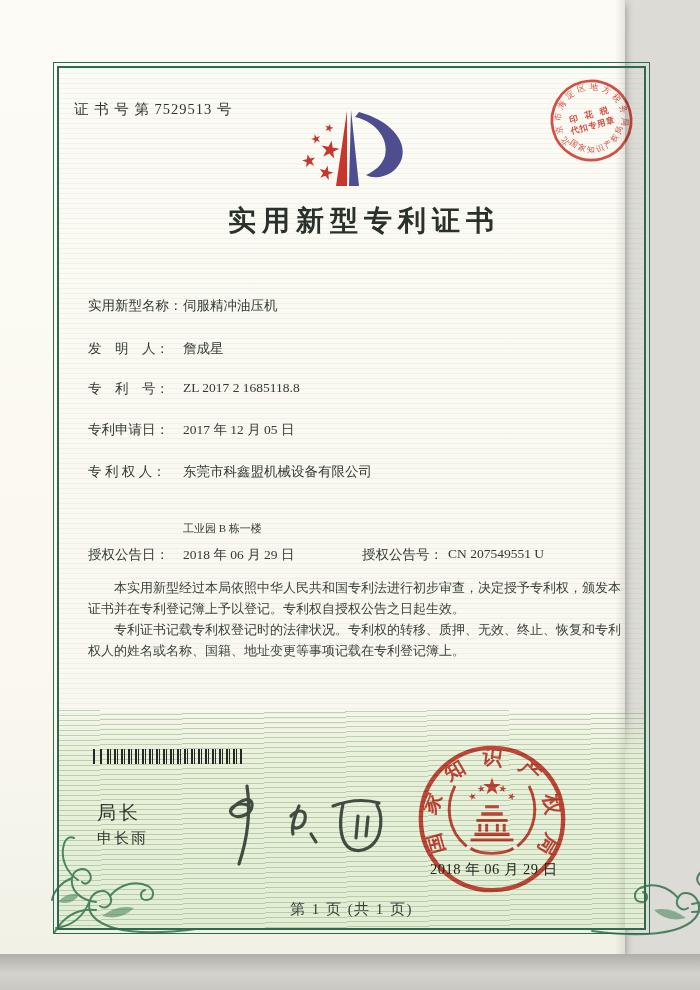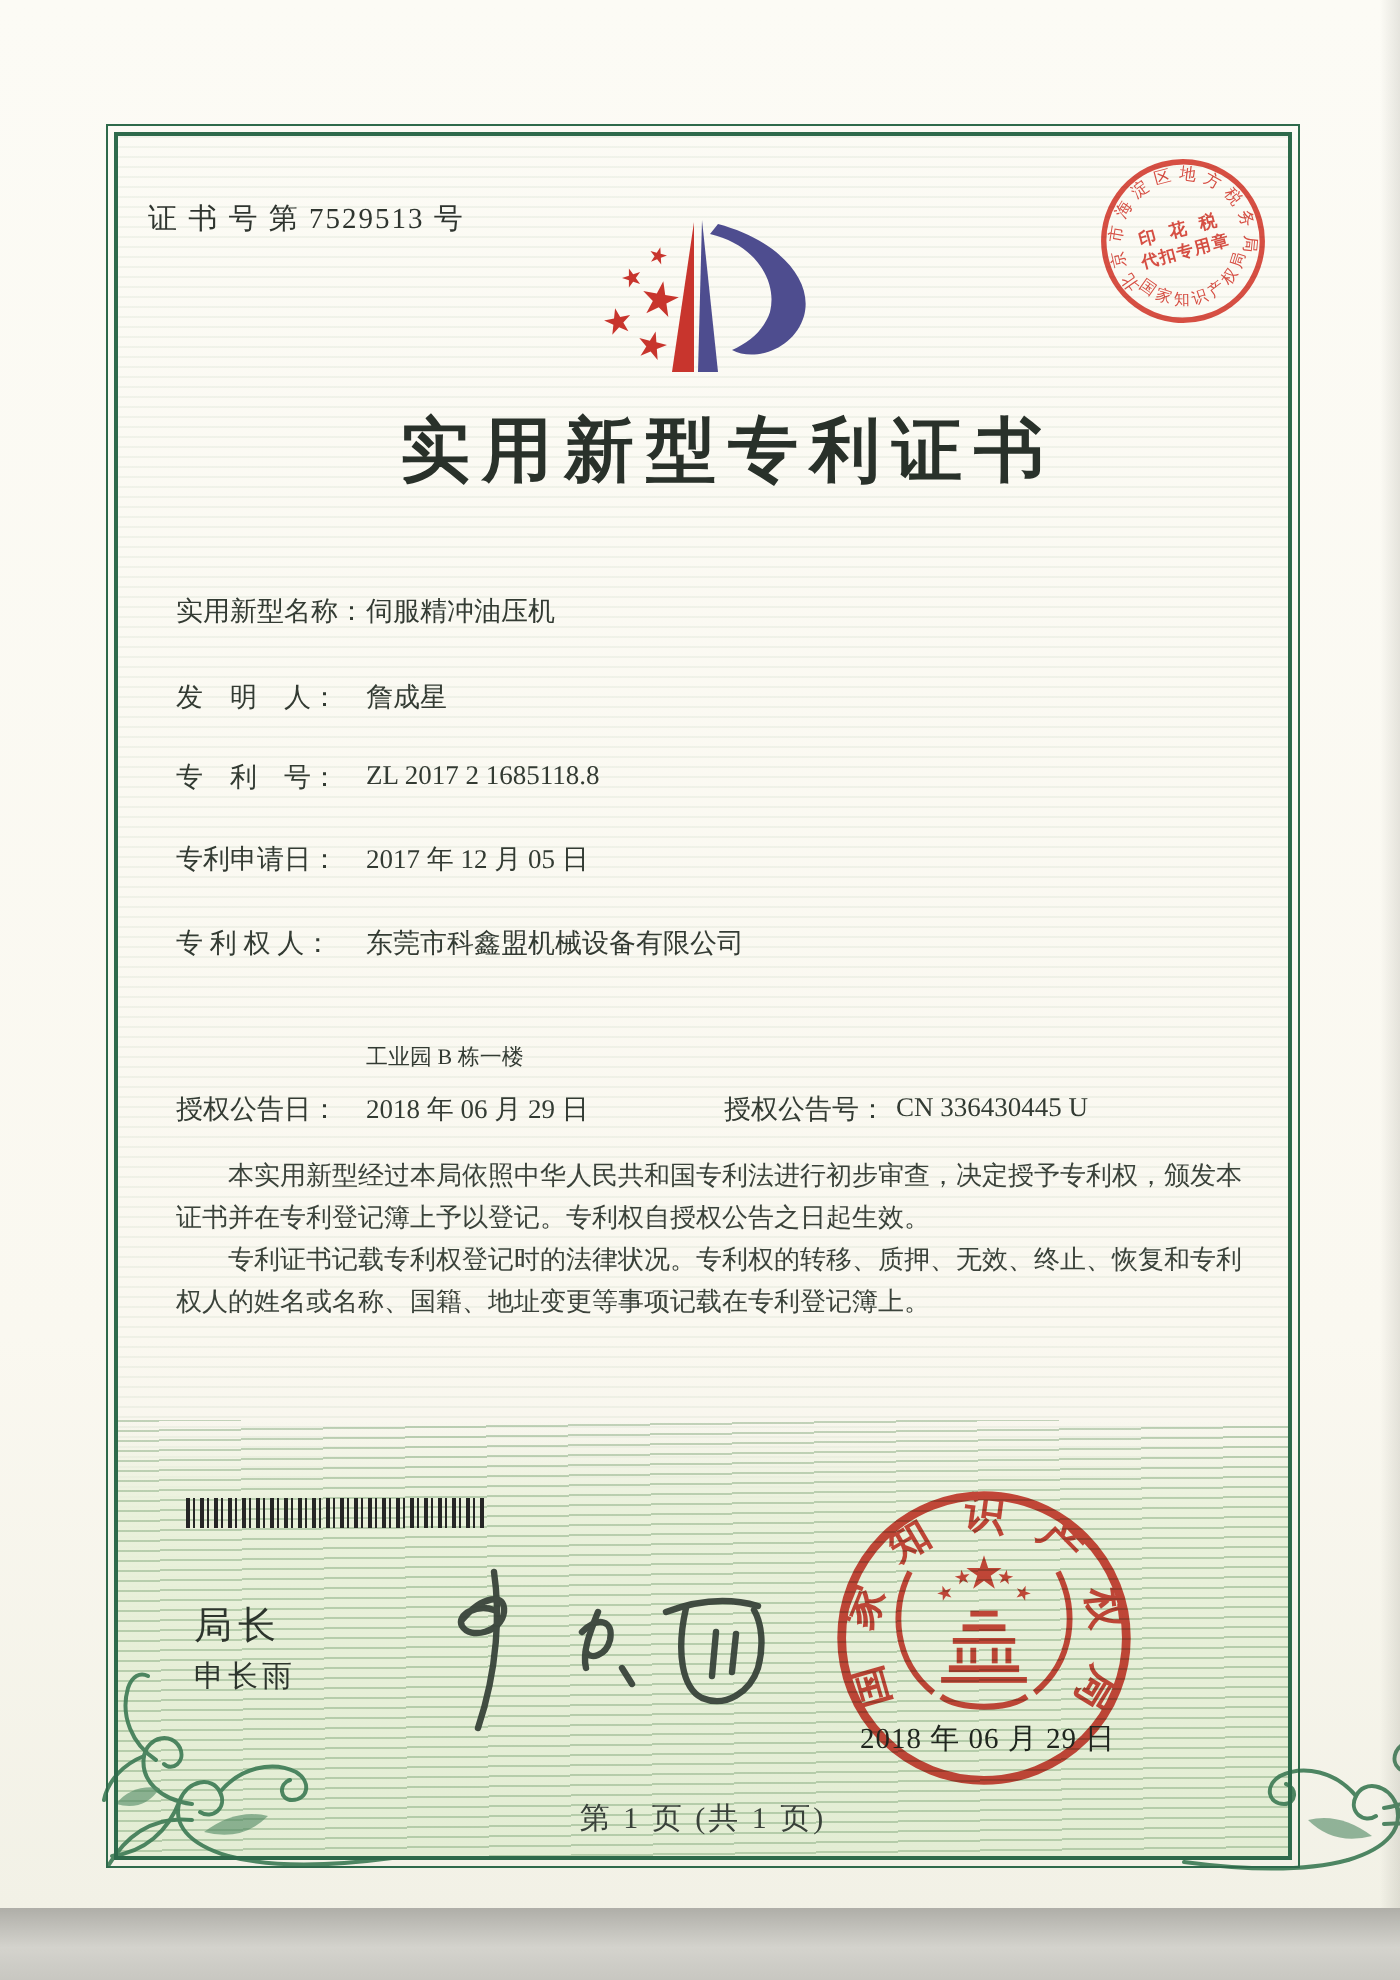--- a/index.html
+++ b/index.html
@@ -4,21 +4,21 @@
 <style>
   * { margin:0; padding:0; box-sizing:border-box; }
   html,body { width:700px; height:990px; }
   body {
     position:relative; overflow:hidden;
     background:#dcdbd5;
     font-family:"Liberation Serif","DejaVu Serif",serif;
   }
   .abs { position:absolute; }
   .paper {
-    position:absolute; left:0; top:0; width:700px; height:954px;
+    position:absolute; left:0; top:0; width:625px; height:954px;
     background:linear-gradient(180deg,#fcfbf5 0%,#faf8f0 70%,#f2f1e6 100%);
     box-shadow:0 4px 8px rgba(40,40,35,.45);
   }
   .paper::after {
     content:''; position:absolute; right:0; top:0; width:10px; height:100%;
     background:linear-gradient(90deg,rgba(0,0,0,0),rgba(110,110,100,.16));
   }
   .scan-bottom {
     position:absolute; left:0; top:954px; width:700px; height:36px;
     background:linear-gradient(180deg,#afaea8,#d4d3cd 55%,#c8c7c1);
@@ -38,21 +38,21 @@
     border:1.5px solid #2e6a4b;
   }
   .frame-inner {
     position:absolute; left:3px; top:3px; right:3px; bottom:3px;
     border:2.5px solid #2e6a4b;
   }
   .cert-no { left:74px; top:100px; font-size:14.5px; letter-spacing:1px; color:#2f352f; }
   .logo { left:281px; top:98px; }
   .title {
     left:53px; width:597px; top:202px; text-align:center;
-    font-size:35px; font-weight:bold; letter-spacing:6px; color:#29312a;padding-left:25px;
+    font-size:28px; font-weight:bold; letter-spacing:6px; color:#29312a;padding-left:25px;
   }
   .row { position:absolute; left:88px; width:548px; height:18px; font-size:13.5px; color:#333b33; white-space:nowrap;text-align:right; }
   .row .lbl { position:absolute; left:0; top:0; }
   .row .val { position:absolute; left:95px; top:0; }
   .row .lbl2 { position:absolute; left:274px; top:0; }
   .row .val2 { position:absolute; left:360px; top:0; }
   .r1{top:297px} .r2{top:340px} .r3{top:380px} .r4{top:421px} .r5{top:463px} .r6{top:504px} .r7{top:546px}
   .addr2 { left:183px; top:521px; font-size:11px; color:#333b33; }
   .bodytext {
     left:88px; top:577px; width:533px;
@@ -153,21 +153,21 @@
   </div>
   <div class="row r5">
     <span class="lbl">专 利 权 人：</span>
     <span class="val">东莞市科鑫盟机械设备有限公司</span>
   </div>
   <div class="abs addr2">工业园 B 栋一楼</div>
   <div class="row r7">
     <span class="lbl">授权公告日：</span>
     <span class="val">2018 年 06 月 29 日</span>
     <span class="lbl2">授权公告号：</span>
-    <span class="val2">CN 336430445 U</span>
+    <span class="val2">CN 207549551 U</span>
   </div>
 
   <div class="abs bodytext">
     <p>本实用新型经过本局依照中华人民共和国专利法进行初步审查，决定授予专利权，颁发本证书并在专利登记簿上予以登记。专利权自授权公告之日起生效。</p>
     <p>专利证书记载专利权登记时的法律状况。专利权的转移、质押、无效、终止、恢复和专利权人的姓名或名称、国籍、地址变更等事项记载在专利登记簿上。</p>
   </div>
 
   <div class="abs barcode"></div>
 
   <div class="abs official-title">局长</div>

